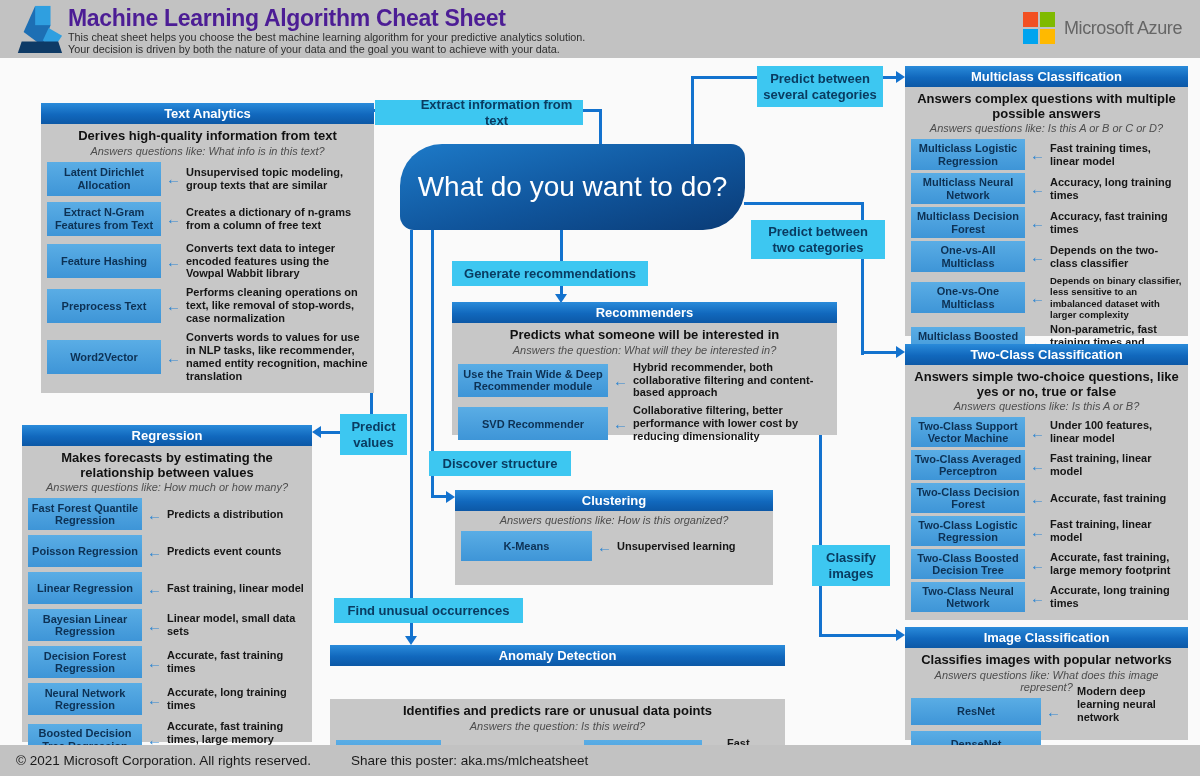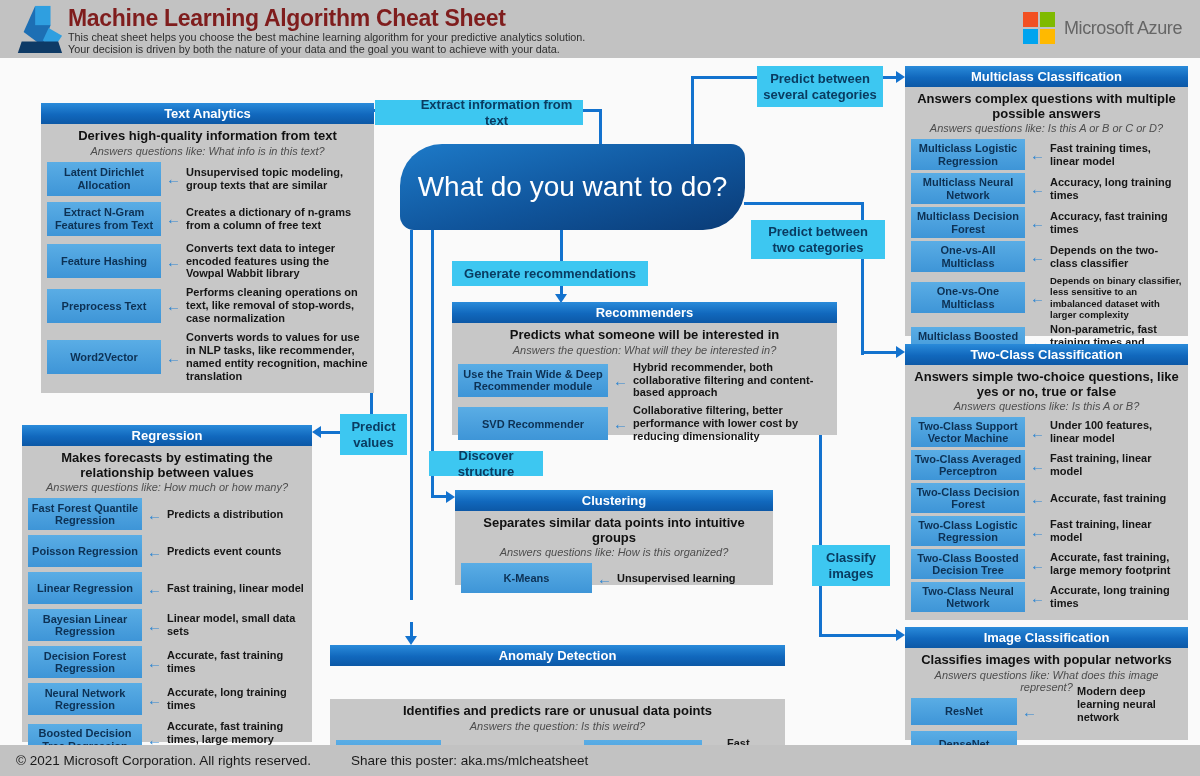--- a/index.html
+++ b/index.html
@@ -1,21 +1,21 @@
 <!DOCTYPE html>
 <html><head>
 <meta charset="utf-8">
 <style>
   html,body{margin:0;padding:0;}
   body{font-family:"Liberation Sans",sans-serif;background:#e9e9e9;}
   .canvas{position:relative;width:1200px;height:776px;background:#fafafa;overflow:hidden;}
 
   
   .topbar{position:absolute;left:0;top:0;width:1200px;height:58px;background:#c2c2c2;z-index:4;}
-  .mainTitle{position:absolute;left:68px;top:5px;font-size:23px;font-weight:bold;color:#7f1d1d;letter-spacing:-0.3px;}
+  .mainTitle{position:absolute;left:68px;top:5px;font-size:23px;font-weight:bold;color:#4c1d95;letter-spacing:-0.3px;}
   .sub1{position:absolute;left:68px;top:31px;font-size:10.8px;color:#2e2e2e;}
   .sub2{position:absolute;left:68px;top:43px;font-size:10.8px;color:#2e2e2e;}
   .mlLogo{position:absolute;left:14px;top:3px;width:50px;height:52px;}
   .msBrand{position:absolute;right:18px;top:12px;display:flex;align-items:center;gap:9px;}
   .msSquares{display:grid;grid-template-columns:15px 15px;grid-template-rows:15px 15px;gap:2px;}
   .msSquares div{width:15px;height:15px;}
   .sq-r{background:#f25022;} .sq-g{background:#7fba00;} .sq-b{background:#00a4ef;} .sq-y{background:#ffb900;}
   .msText{font-size:18px;color:#666;letter-spacing:-0.4px;}
   .botbar{position:absolute;left:0;top:745px;width:1200px;height:31px;background:#c2c2c2;z-index:4;display:flex;align-items:center;}
   .copy{margin-left:16px;font-size:13.5px;color:#1a1a1a;}
@@ -56,21 +56,21 @@
 
   #p-text{left:22px;top:103px;width:333px;margin-left:19px;} #p-text .panel-body{height:269px;} #p-text .algo-box{min-height:34px;} #p-text .row{margin-bottom:6px;}
   #p-reg{left:22px;top:425px;width:290px;}  #p-reg .panel-body{height:296px;}  #p-reg .row{margin-bottom:5px;} #p-reg .algo-box{min-height:32px;}
   #p-rec{left:452px;top:302px;width:385px;} #p-rec .panel-body{height:112px;} #p-rec .algo-box{width:150px;min-height:33px;} #p-rec .row{margin-bottom:5px;}
   #p-clu{left:455px;top:490px;width:318px;} #p-clu .panel-body{height:74px;}  #p-clu .algo-box{width:131px;min-height:30px;} #p-clu .row{margin-top:3px;}
   #p-ano{left:330px;top:645px;width:455px;} #p-ano .panel-body{height:77px;margin-top:33px;}
   #p-ano .b1{width:105px;min-height:32px;} #p-ano .b2{width:118px;min-height:32px;}
   #p-ano .d1{width:118px;} #p-ano .d2{flex:1;}
   #p-mul{left:905px;top:66px;width:283px;}  #p-mul .panel-body{height:249px;} #p-mul .row{margin-bottom:3px;} #p-mul .algo-box{min-height:31px;}
   #p-two{left:905px;top:344px;width:283px;} #p-two .panel-body{height:255px;} #p-two .row{margin-bottom:3px;} #p-two .algo-box{min-height:30px;}
-  #p-img{left:905px;top:627px;width:283px;} #p-img .panel-body{height:92px;}  #p-img .algo-box{width:106px;min-height:27px;} #p-img .row{margin-bottom:6px;}
+  #p-img{left:905px;top:627px;width:283px;} #p-img .panel-body{height:92px;}  #p-img .algo-box{width:130px;min-height:27px;} #p-img .row{margin-bottom:6px;}
   .ic-desc{position:absolute;left:172px;top:37px;width:102px;font-weight:bold;font-size:11px;color:#161616;line-height:1.2;}
 </style>
 </head>
 <body>
 
 <div class="canvas">
 
   <div class="topbar">
     <svg class="mlLogo" viewBox="0 0 52 54">
       <polygon points="22,3 38,23 30,45 10,30" fill="#1d6fb4"></polygon>
@@ -121,21 +121,22 @@
   <div class="cl" style="left:819px;top:634px;width:79px;height:3px;"></div>
   <div class="ah ah-r" style="left:896px;top:629px;"></div>
 
   <div class="qnode">What do you want to do?</div>
 
   <div class="dlabel" style="left:375px;top:100px;width:208px;height:25px;padding-left:40px;">Extract information from text</div>
   <div class="dlabel" style="left:751px;top:220px;width:134px;height:39px;">Predict between two categories</div>
   <div class="dlabel" style="left:757px;top:66px;width:126px;height:41px;">Predict between several categories</div>
   <div class="dlabel" style="left:452px;top:261px;width:196px;height:25px;">Generate recommendations</div>
   <div class="dlabel" style="left:340px;top:414px;width:67px;height:41px;">Predict values</div>
-  <div class="dlabel" style="left:429px;top:451px;width:114px;height:25px;">Discover structure</div>
+  <div class="dlabel" style="left:429px;top:451px;width:142px;height:25px;">Discover structure</div>
+  <div class="dlabel" style="left:334px;top:598px;width:189px;height:25px;">Find unusual occurrences</div>
   <div class="dlabel" style="left:812px;top:545px;width:78px;height:41px;">Classify images</div>
 
   <div class="panel" id="p-text">
     <div class="panel-header">Text Analytics</div>
     <div class="panel-body">
       <div class="p-heading">Derives high-quality information from text</div>
       <div class="p-sub">Answers questions like: What info is in this text?</div>
       <div class="row">
         <div class="algo-box">Latent Dirichlet Allocation</div>
         <div class="larr">←</div>
@@ -221,21 +222,20 @@
         <div class="algo-box">SVD Recommender</div>
         <div class="larr">←</div>
         <div class="algo-desc">Collaborative filtering, better performance with lower cost by reducing dimensionality</div>
       </div>
     </div>
   </div>
 
   <div class="panel" id="p-clu">
     <div class="panel-header">Clustering</div>
     <div class="panel-body">
-      <div class="p-heading">Separates similar data points into intuitive groups</div>
       <div class="p-sub">Answers questions like: How is this organized?</div>
       <div class="row">
         <div class="algo-box">K-Means</div>
         <div class="larr">←</div>
         <div class="algo-desc">Unsupervised learning</div>
       </div>
     </div>
   </div>
 
   <div class="panel" id="p-ano">

